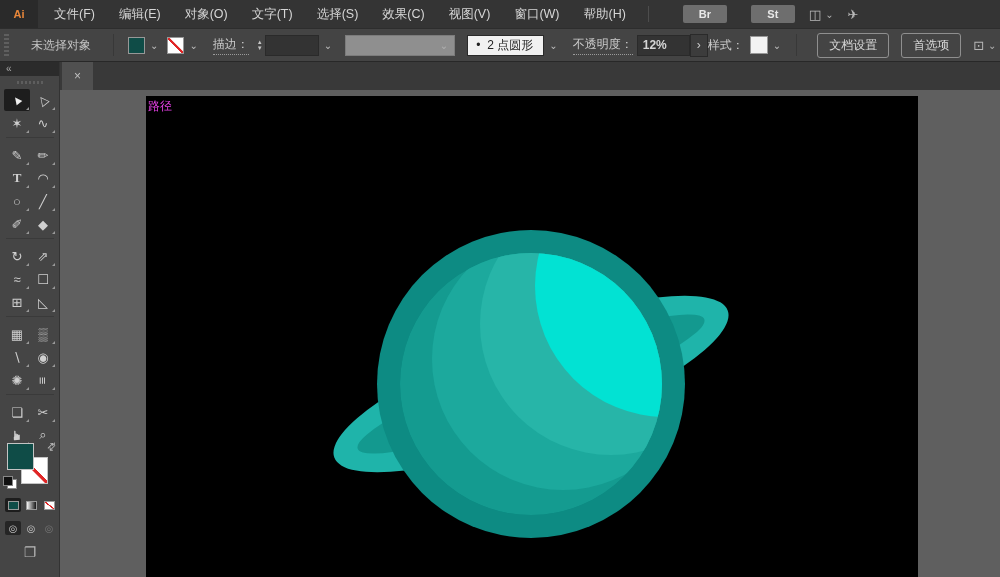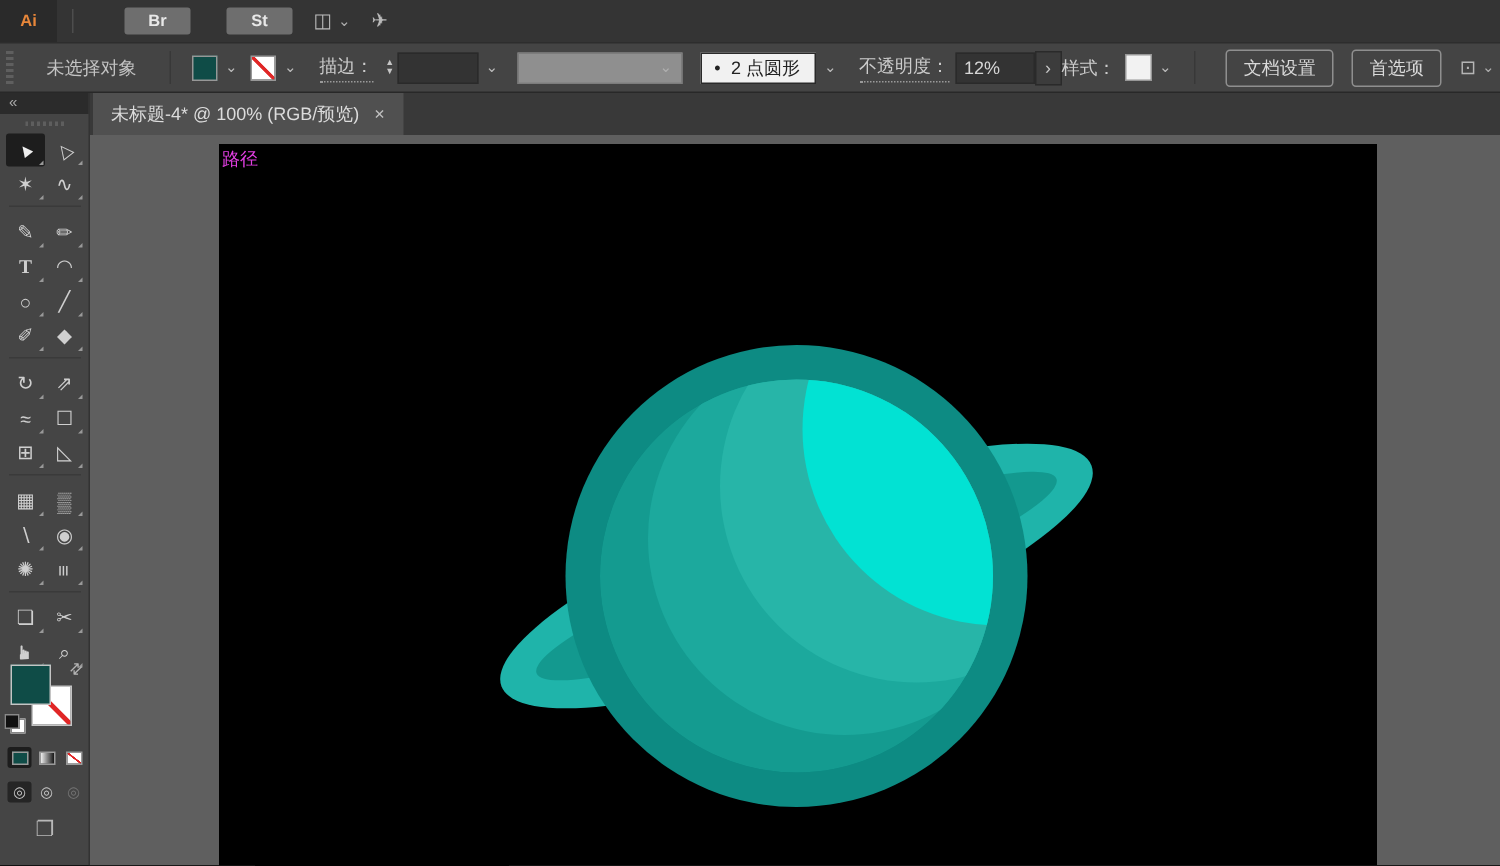--- a/index.html
+++ b/index.html
@@ -31,21 +31,21 @@
   .none-fill{background:linear-gradient(to top right,#ffffff 44%,#e02626 46%,#e02626 55%,#ffffff 57%);}
   .chev-btn{font-size:10px;color:#bdbdbd;padding:2px 3px;margin-left:2px;}
   .dotted-link{border-bottom:1px dotted #9a9a9a;padding-bottom:1px;margin-left:12px;}
   .stepper{display:flex;flex-direction:column;margin-left:8px;line-height:6px;font-size:7px;color:#c5c5c5;}
   .dd-dark{width:52px;height:19px;background:#333333;border:1px solid #2a2a2a;margin-left:2px;}
   .dd-disabled{width:108px;height:19px;background:#8f8f8f;border:1px solid #7c7c7c;margin-left:10px;
                display:flex;align-items:center;justify-content:flex-end;color:#a9a9a9;}
   .brush-field{height:19px;background:#f1f1f1;color:#222;display:flex;align-items:center;
                padding:0 10px 0 8px;gap:7px;margin-left:12px;border:1px solid #2a2a2a;}
   .value-field{width:46px;height:19px;background:#333333;border:1px solid #2a2a2a;color:#d6d6d6;
-               display:flex;align-items:center;padding-left:5px;margin-left:4px;}
+               display:flex;align-items:center;padding-left:5px;margin-left:4px;font-weight:bold;}
   .arrow-btn{width:16px;height:21px;background:#3c3c3c;border:1px solid #2a2a2a;color:#c9c9c9;
              display:flex;align-items:center;justify-content:center;font-size:12px;}
   .style-swatch{width:16px;height:16px;background:#f2f2f2;border:1px solid #979797;margin-left:6px;}
   .cb-btn{border:1px solid #8f8f8f;border-radius:3px;color:#d9d9d9;padding:3px 11px;margin-left:12px;}
   .cb-panel-icon{color:#b5b5b5;font-size:13px;margin-left:12px;display:flex;align-items:center;gap:4px;}
 
   
   .tab-bar{position:absolute;left:60px;top:62px;width:940px;height:28px;background:#393939;z-index:20;}
   .doc-tab{position:absolute;left:2px;top:0;height:28px;background:#505050;color:#dcdcdc;
            font-size:12px;display:flex;align-items:center;padding:0 12px;gap:10px;}
@@ -98,20 +98,31 @@
   .canvas-area{position:absolute;left:60px;top:90px;width:940px;height:487px;background:#5f5f5f;}
   .artboard{position:absolute;left:86px;top:6px;width:772px;height:481px;background:#000;overflow:hidden;}
   .path-label{position:absolute;left:2px;top:2px;font-size:12px;z-index:5;text-align:center;}
   .artboard svg{position:absolute;left:0;top:0;}
 </style>
 </head>
 <body>
 
 <div class="menu-bar" data-name="menu-bar">
   <div class="ai-logo" data-name="app-logo">Ai</div>
+  <div class="menu-items" data-name="menu-items">
+      <div class="menu-item" data-name="menu-item">文件(F)</div>
+      <div class="menu-item" data-name="menu-item">编辑(E)</div>
+      <div class="menu-item" data-name="menu-item">对象(O)</div>
+      <div class="menu-item" data-name="menu-item">文字(T)</div>
+      <div class="menu-item" data-name="menu-item">选择(S)</div>
+      <div class="menu-item" data-name="menu-item">效果(C)</div>
+      <div class="menu-item" data-name="menu-item">视图(V)</div>
+      <div class="menu-item" data-name="menu-item">窗口(W)</div>
+      <div class="menu-item" data-name="menu-item">帮助(H)</div>
+    </div>
   <div class="mb-sep" data-name="menubar-separator"></div>
   <div class="sq-btn" data-name="bridge-button">Br</div>
   <div class="sq-btn" data-name="stock-button">St</div>
   <div class="mb-icon" data-name="arrange-documents-button">
     <span data-name="arrange-documents-icon">◫</span>
     <span class="mb-chev" data-name="chevron-down-icon">⌄</span>
   </div>
   <div class="mb-icon" data-name="launch-button">
     <span data-name="launch-icon">✈</span>
   </div>
@@ -150,21 +161,20 @@
   <div class="cb-btn" data-name="document-setup-button">文档设置</div>
   <div class="cb-btn" data-name="preferences-button">首选项</div>
   <div class="cb-panel-icon" data-name="control-panel-menu-button">
     <span data-name="panel-menu-icon">⊡</span>
     <span class="mb-chev" data-name="chevron-down-icon">⌄</span>
   </div>
 </div>
 
 <div class="tab-bar" data-name="document-tab-bar">
   <div class="doc-tab" data-name="document-tab">
-    <span data-name="document-tab-title">未标题-4* @ 100% (RGB/预览)</span>
     <span class="tab-close" data-name="close-icon">×</span>
   </div>
 </div>
 
 <div class="toolbar" data-name="toolbar-panel">
   <div class="tb-header" data-name="toolbar-header">
     <span data-name="collapse-icon">«</span>
   </div>
   <div class="tb-grip" data-name="toolbar-grip"></div>
   <div class="tool-grid" data-name="tool-grid">

